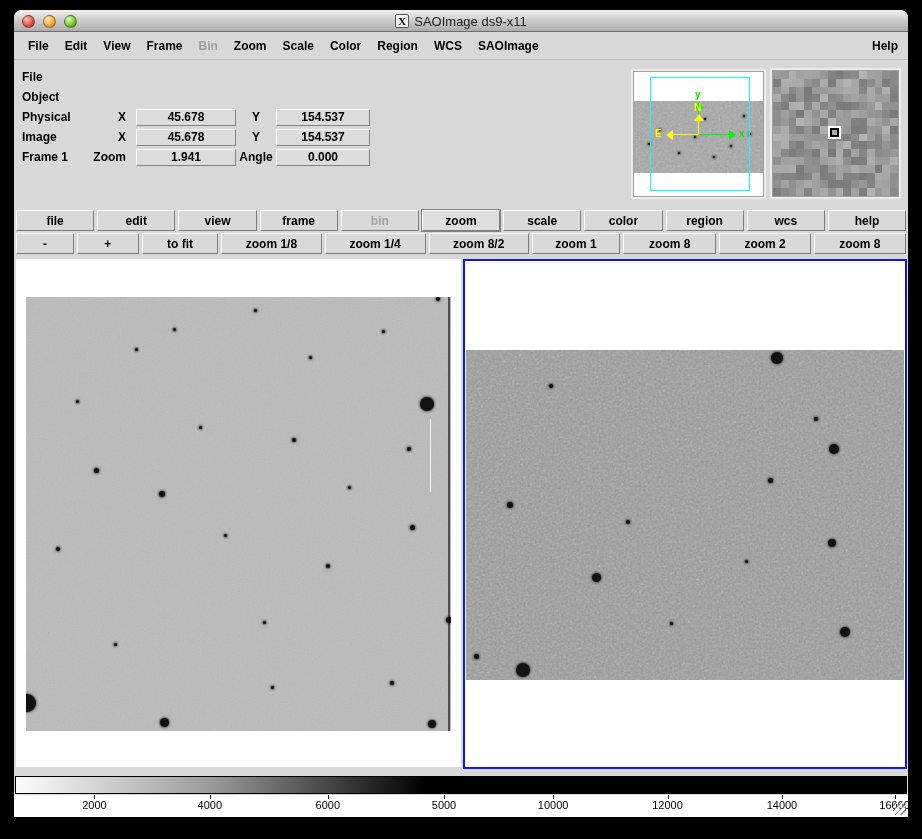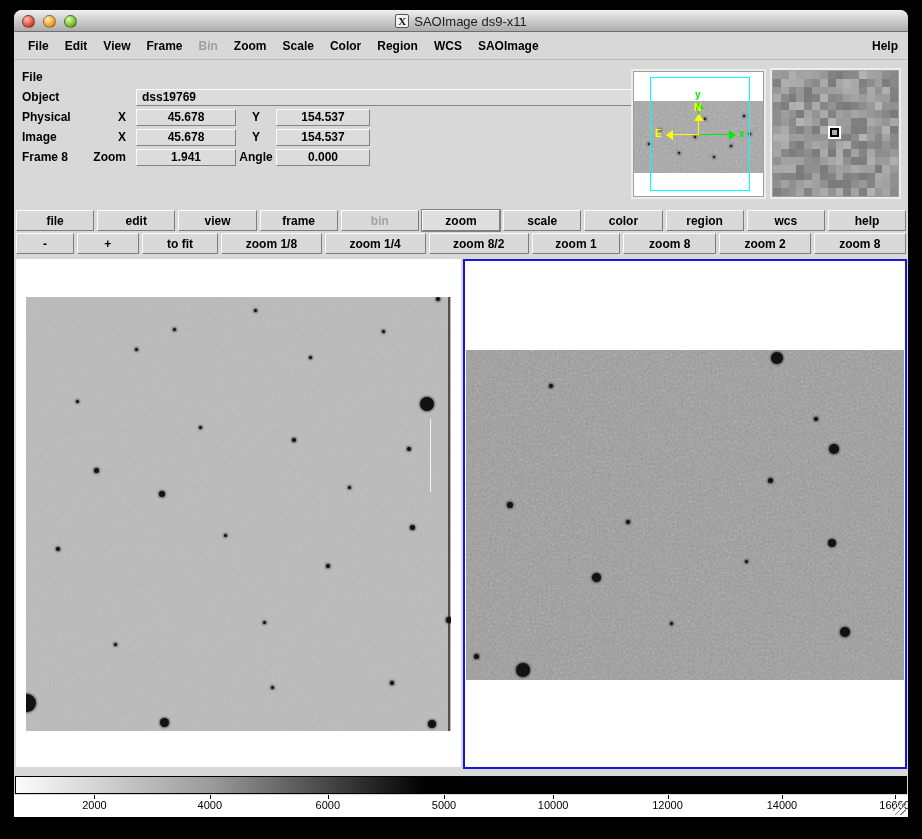--- a/index.html
+++ b/index.html
@@ -124,38 +124,37 @@
 
   <div id="infopanel">
     <div id="info-rows">
       <div class="irow">
         <span class="lbl">File</span>
         <span class="k1"></span>
       </div>
       <div class="irow">
         <span class="lbl">Object</span>
         <span class="k1"></span>
-        <span class="fld f-wide">dss19769</span>
       </div>
       <div class="irow">
         <span class="lbl">Physical</span>
         <span class="k1">X</span>
         <span class="fld f1">45.678</span>
         <span class="k2">Y</span>
         <span class="fld f2">154.537</span>
       </div>
       <div class="irow">
         <span class="lbl">Image</span>
         <span class="k1">X</span>
         <span class="fld f1">45.678</span>
         <span class="k2">Y</span>
         <span class="fld f2">154.537</span>
       </div>
       <div class="irow">
-        <span class="lbl">Frame 8</span>
+        <span class="lbl">Frame 1</span>
         <span class="k1">Zoom</span>
         <span class="fld f1">1.941</span>
         <span class="k2">Angle</span>
         <span class="fld f2">0.000</span>
       </div>
     </div>
 
     <div id="panner" class="viewbox">
       <div id="p-band">
         <svg class="noisefill" preserveAspectRatio="none">

